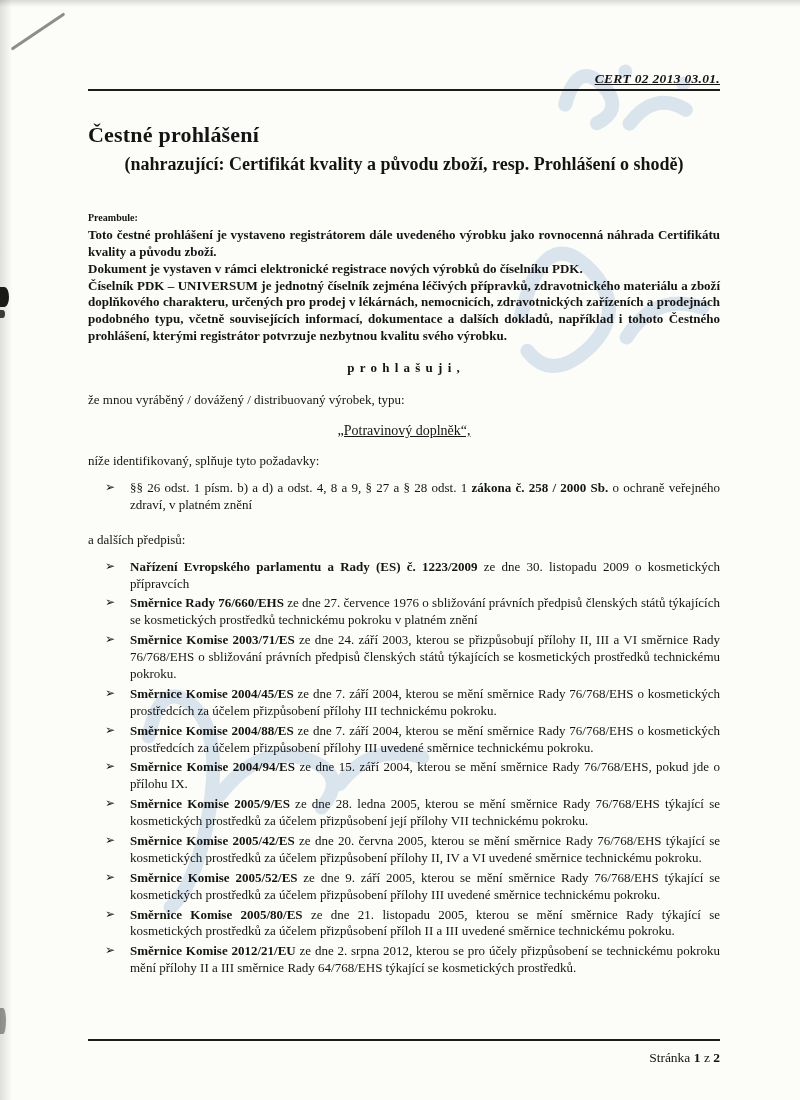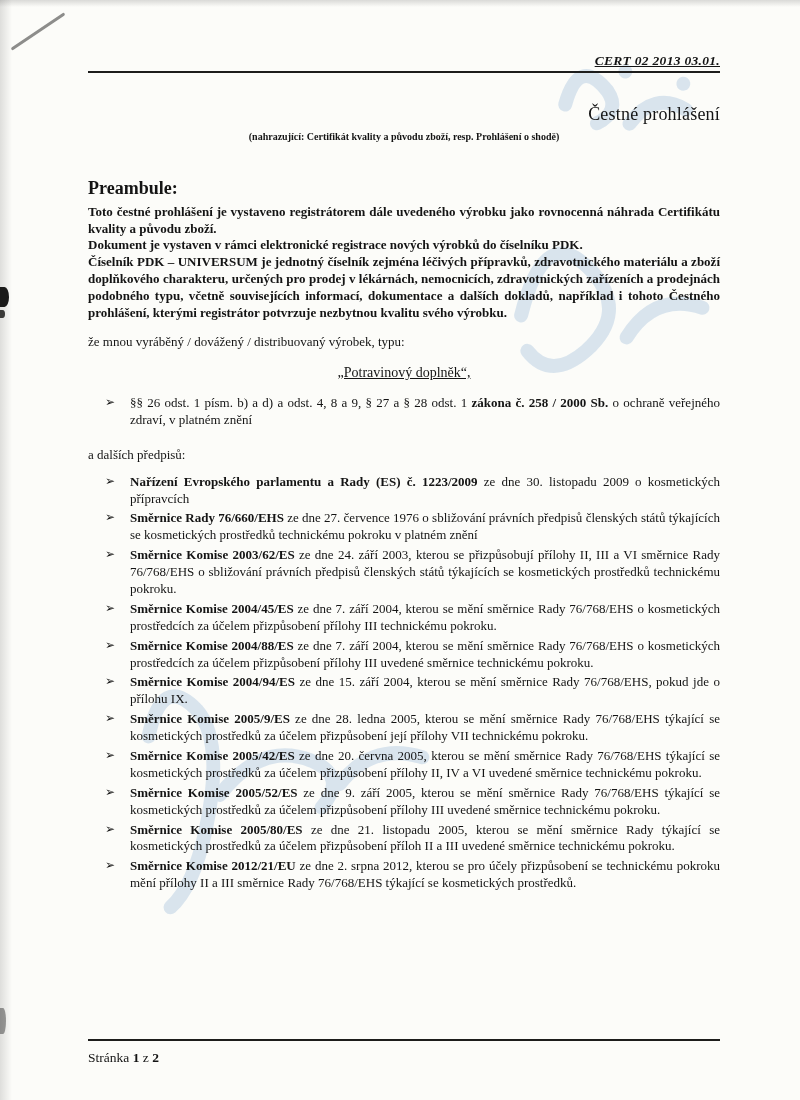--- a/index.html
+++ b/index.html
@@ -16,39 +16,39 @@
   .top-shade{position:absolute;left:0;top:0;width:100%;height:7px;
     background:linear-gradient(to bottom,rgba(60,60,60,.18),rgba(60,60,60,0));}
   .pen-mark{position:absolute;left:6px;top:30px;width:64px;height:3px;
     background:#8d8d8b;transform:rotate(-34deg);border-radius:2px;}
   .blot-a{position:absolute;left:0;top:287px;width:9px;height:20px;background:#1a1a19;border-radius:0 70% 70% 0;}
   .blot-b{position:absolute;left:0;top:310px;width:5px;height:8px;background:#3a3a38;border-radius:0 60% 60% 0;}
   .blot-c{position:absolute;left:0;top:1008px;width:6px;height:26px;background:rgba(40,40,40,.45);border-radius:0 60% 60% 0;}
   .watermark{position:absolute;left:0;top:0;pointer-events:none;}
   
   .content{position:absolute;left:88px;right:80px;top:0;font-size:13px;line-height:1.3;}
-  .doc-header{padding-top:52px;text-align:right;border-bottom:2px solid #1d1d1c;padding-bottom:1px;}
+  .doc-header{padding-top:70px;text-align:right;border-bottom:2px solid #1d1d1c;padding-bottom:1px;}
   .doc-ref{font-weight:bold;font-style:italic;font-size:13.5px;text-decoration:underline;letter-spacing:.3px;}
-  h1.doc-title{text-align:right;font-size:18px;margin:30px 0 4px;font-weight:normal;letter-spacing:.2px;}
-  .doc-subtitle{text-align:center;font-weight:bold;font-size:10px;}
+  h1.doc-title{text-align:left;font-size:22px;margin:30px 0 4px;font-weight:bold;letter-spacing:.2px;}
+  .doc-subtitle{text-align:center;font-weight:bold;font-size:18px;}
   .preamble{margin-top:34px;}
-  .preamble-heading{font-weight:bold;font-size:18px;margin-bottom:3px;}
+  .preamble-heading{font-weight:bold;font-size:10px;margin-bottom:3px;}
   .preamble p{margin:0;font-weight:bold;text-align:justify;}
   p.plain{margin:12px 0 0;text-align:justify;}
   .indent{text-indent:32px;}
   .center{text-align:center;}
   .declare-word{font-weight:bold;margin:15px 0;letter-spacing:1px;}
   .product-type{font-weight:normal;font-size:14px;text-decoration:underline;margin:13px 0;}
   .req-list{list-style:none;margin:10px 0 0 16px;padding:0;}
   .req-list li{position:relative;padding-left:26px;text-align:justify;margin-bottom:3px;}
   .bullet{position:absolute;left:1px;top:0;font-size:12px;}
   .more-label{margin:18px 0 0;}
   b{font-weight:bold;}
   
-  .footer{position:absolute;left:88px;right:80px;bottom:34px;text-align:left;font-size:13.5px;}
+  .footer{position:absolute;left:88px;right:80px;bottom:34px;text-align:right;font-size:13.5px;}
   .footer-rule{border-top:2px solid #1d1d1c;margin-bottom:9px;}
   .pg{font-weight:bold;}
 </style>
 </head>
 <body>
 
 <div class="page">
 
   <div class="top-shade"></div>
   <div class="edge-shade"></div>
@@ -81,25 +81,27 @@
     <div class="doc-subtitle">(nahrazující: Certifikát kvality a původu zboží, resp. Prohlášení o shodě)</div>
 
     <div class="preamble">
       <div class="preamble-heading">Preambule:</div>
       <p>Toto čestné prohlášení je vystaveno registrátorem dále uvedeného výrobku jako rovnocenná náhrada Certifikátu kvality a původu zboží.</p>
       <p>Dokument je vystaven v rámci elektronické registrace nových výrobků do číselníku PDK.</p>
       <p>Číselník PDK – UNIVERSUM je jednotný číselník zejména léčivých přípravků, zdravotnického materiálu a zboží doplňkového charakteru, určených pro prodej v lékárnách, nemocnicích, zdravotnických zařízeních a prodejnách podobného typu, včetně souvisejících informací, dokumentace a dalších dokladů, například i tohoto Čestného prohlášení, kterými registrátor potvrzuje nezbytnou kvalitu svého výrobku.</p>
     </div>
 
 
+    <div class="center declare-word">p r o h l a š u j i ,</div>
 
     <p class="plain">že mnou vyráběný / dovážený / distribuovaný výrobek, typu:</p>
 
     <div class="center product-type">„Potravinový doplněk“,</div>
 
+    <p class="plain">níže identifikovaný, splňuje tyto požadavky:</p>
 
     <ul class="req-list">
       <li>
         <span class="bullet">➢</span>
         <span>§§ 26 odst. 1 písm. b) a d) a odst. 4, 8 a 9, § 27 a § 28 odst. 1 </span><b>zákona č. 258 / 2000 Sb.</b><span> o ochraně veřejného zdraví, v platném znění</span>
       </li>
     </ul>
 
     <p class="more-label">a dalších předpisů:</p>
 
@@ -107,21 +109,21 @@
       <li>
         <span class="bullet">➢</span>
         <b>Nařízení Evropského parlamentu a Rady (ES) č. 1223/2009</b><span> ze dne 30. listopadu 2009 o kosmetických přípravcích</span>
       </li>
       <li>
         <span class="bullet">➢</span>
         <b>Směrnice Rady 76/660/EHS</b><span> ze dne 27. července 1976 o sbližování právních předpisů členských států týkajících se kosmetických prostředků technickému pokroku v platném znění</span>
       </li>
       <li>
         <span class="bullet">➢</span>
-        <b>Směrnice Komise 2003/62/ES</b><span> ze dne 24. září 2003, kterou se přizpůsobují přílohy II, III a VI směrnice Rady 76/768/EHS o sbližování právních předpisů členských států týkajících se kosmetických prostředků technickému pokroku.</span>
+        <b>Směrnice Komise 2003/71/ES</b><span> ze dne 24. září 2003, kterou se přizpůsobují přílohy II, III a VI směrnice Rady 76/768/EHS o sbližování právních předpisů členských států týkajících se kosmetických prostředků technickému pokroku.</span>
       </li>
       <li>
         <span class="bullet">➢</span>
         <b>Směrnice Komise 2004/45/ES</b><span> ze dne 7. září 2004, kterou se mění směrnice Rady 76/768/EHS o kosmetických prostředcích za účelem přizpůsobení přílohy III technickému pokroku.</span>
       </li>
       <li>
         <span class="bullet">➢</span>
         <b>Směrnice Komise 2004/88/ES</b><span> ze dne 7. září 2004, kterou se mění směrnice Rady 76/768/EHS o kosmetických prostředcích za účelem přizpůsobení přílohy III uvedené směrnice technickému pokroku.</span>
       </li>
       <li>
@@ -139,21 +141,21 @@
       <li>
         <span class="bullet">➢</span>
         <b>Směrnice Komise 2005/52/ES</b><span> ze dne 9. září 2005, kterou se mění směrnice Rady 76/768/EHS týkající se kosmetických prostředků za účelem přizpůsobení přílohy III uvedené směrnice technickému pokroku.</span>
       </li>
       <li>
         <span class="bullet">➢</span>
         <b>Směrnice Komise 2005/80/ES</b><span> ze dne 21. listopadu 2005, kterou se mění směrnice Rady týkající se kosmetických prostředků za účelem přizpůsobení příloh II a III uvedené směrnice technickému pokroku.</span>
       </li>
       <li>
         <span class="bullet">➢</span>
-        <b>Směrnice Komise 2012/21/EU</b><span> ze dne 2. srpna 2012, kterou se pro účely přizpůsobení se technickému pokroku mění přílohy II a III směrnice Rady 76/768/EHS týkající se kosmetických prostředků.</span>
+        <b>Směrnice Komise 2012/21/EU</b><span> ze dne 2. srpna 2012, kterou se pro účely přizpůsobení se technickému pokroku mění přílohy II a III směrnice Rady 64/768/EHS týkající se kosmetických prostředků.</span>
       </li>
     </ul>
 
   </div>
 
   <div class="footer">
     <div class="footer-rule"></div>
     <div class="footer-text">
       <span>Stránka </span><span class="pg">1</span><span> z </span><span class="pg">2</span>
     </div>

